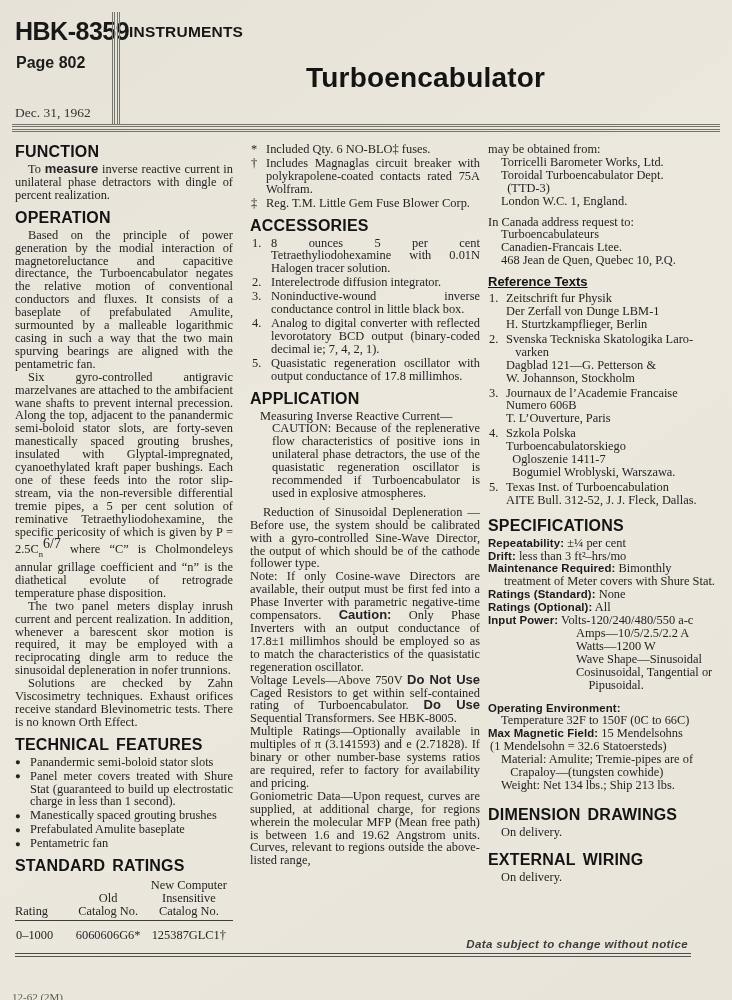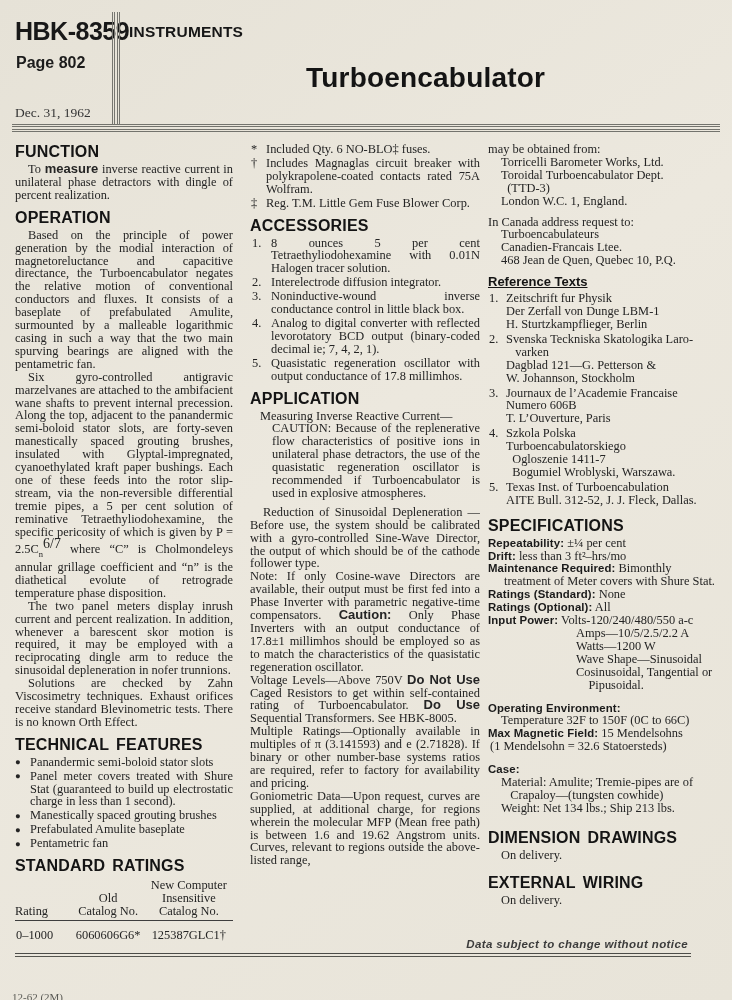--- a/index.html
+++ b/index.html
@@ -187,21 +187,20 @@
 Watts—1200 W
 Wave Shape—Sinusoidal
 Cosinusoidal, Tangential or
     Pipusoidal.</div>
 
       <div class="spec mt10"><span class="speclabel">Operating Environment:</span></div>
       <div class="indent12">Temperature 32F to 150F (0C to 66C)</div>
       <div class="spec"><span class="speclabel">Max Magnetic Field:</span><span> 15 Mendelsohns</span></div>
       <div class="indent8">(1 Mendelsohn = 32.6 Statoersteds)</div>
 
-      <div class="spec mt10"><span class="speclabel">Case:</span></div>
       <div class="indent12 lines">Material: Amulite; Tremie-pipes are of
    Crapaloy—(tungsten cowhide)
 Weight: Net 134 lbs.; Ship 213 lbs.</div>
 
       <h2 class="mt14">DIMENSION DRAWINGS</h2>
       <div class="indent12">On delivery.</div>
 
       <h2 class="mt12">EXTERNAL WIRING</h2>
       <div class="indent12">On delivery.</div>
     </section>

